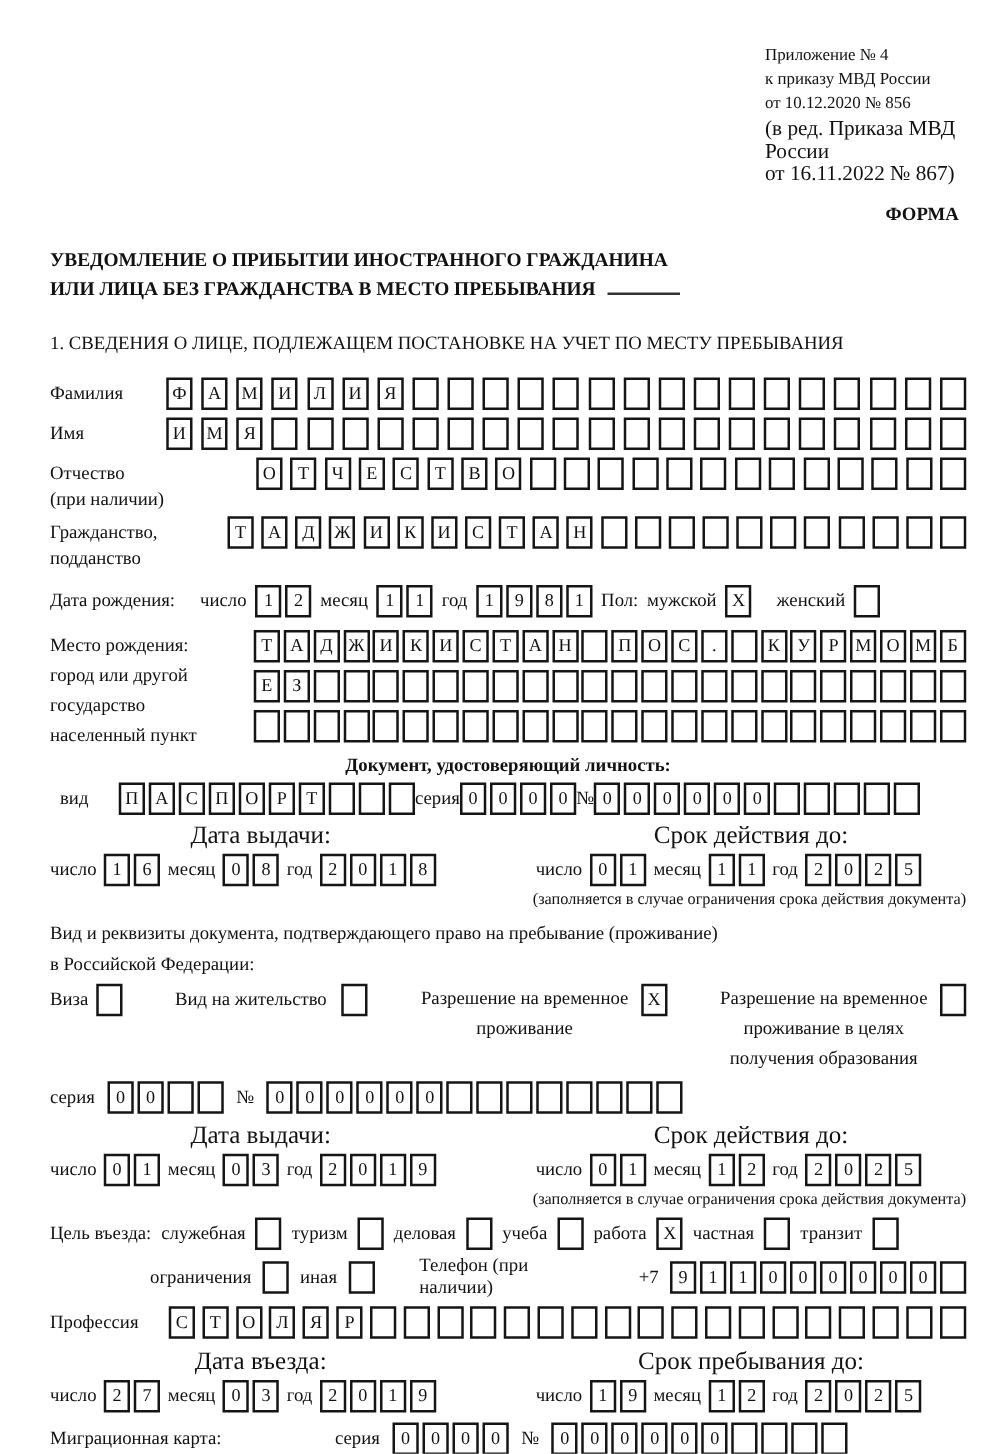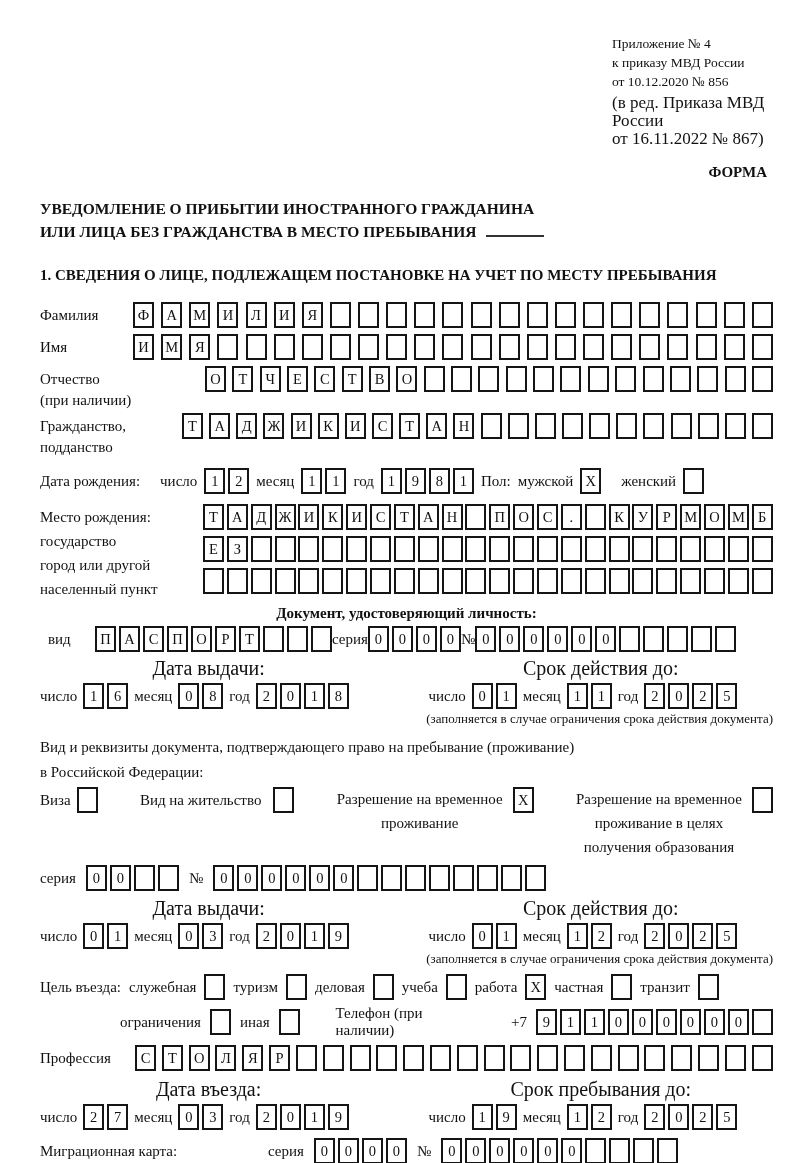--- a/index.html
+++ b/index.html
@@ -11,21 +11,21 @@
     font-family:"Liberation Serif", serif;
     font-size:15px;
     padding:34px 27px 0 40px;
     overflow:hidden;
   }
   .ref { margin-left:572px; line-height:19px; font-size:13.5px; }
   .ref .amend { font-size:17px; line-height:18px; margin-top:3px; }
   .forma { text-align:right; font-weight:bold; font-size:15px; margin-top:16px; padding-right:6px; }
   .title { text-align:left; font-weight:bold; font-size:15.5px; line-height:23px; margin-top:16px; }
   .title-underline { display:inline-block; width:58px; border-bottom:2.5px solid #333; height:14px; margin-left:10px; }
-  .section1 { font-weight:bold; font-size:15px; margin-top:24px; }
+  .section1 { font-weight:normal; font-size:15px; margin-top:24px; }
 
   .row { display:flex; align-items:flex-start; }
   .lbl { font-size:15px; line-height:21px; padding-top:3px; }
   .boxes { display:flex; flex:1; justify-content:space-between; }
   .cell, .cb {
     width:21px; height:26px; border:2px solid #151515;
     display:inline-flex; align-items:center; justify-content:center;
     font-size:14.5px; background:#fff; flex:none;
   }
   .grp { display:inline-flex; gap:3px; }
@@ -203,22 +203,22 @@
   <span>мужской</span>
   <span class="cb">X</span>
   <span style="width:6px"></span>
   <span>женский</span>
   <span class="cb"></span>
 </div>
 
 <div class="row" style="margin-top:10px">
   <span class="lbl" style="width:163px; line-height:24px; padding-top:1px">
     <div>Место рождения:</div>
+    <div>город или другой</div>
     <div>государство</div>
-    <div>город или другой</div>
     <div>населенный пункт</div>
   </span>
   <span class="stack">
     <span class="boxes">
         <span class="cell">Т</span>
         <span class="cell">А</span>
         <span class="cell">Д</span>
         <span class="cell">Ж</span>
         <span class="cell">И</span>
         <span class="cell">К</span>

